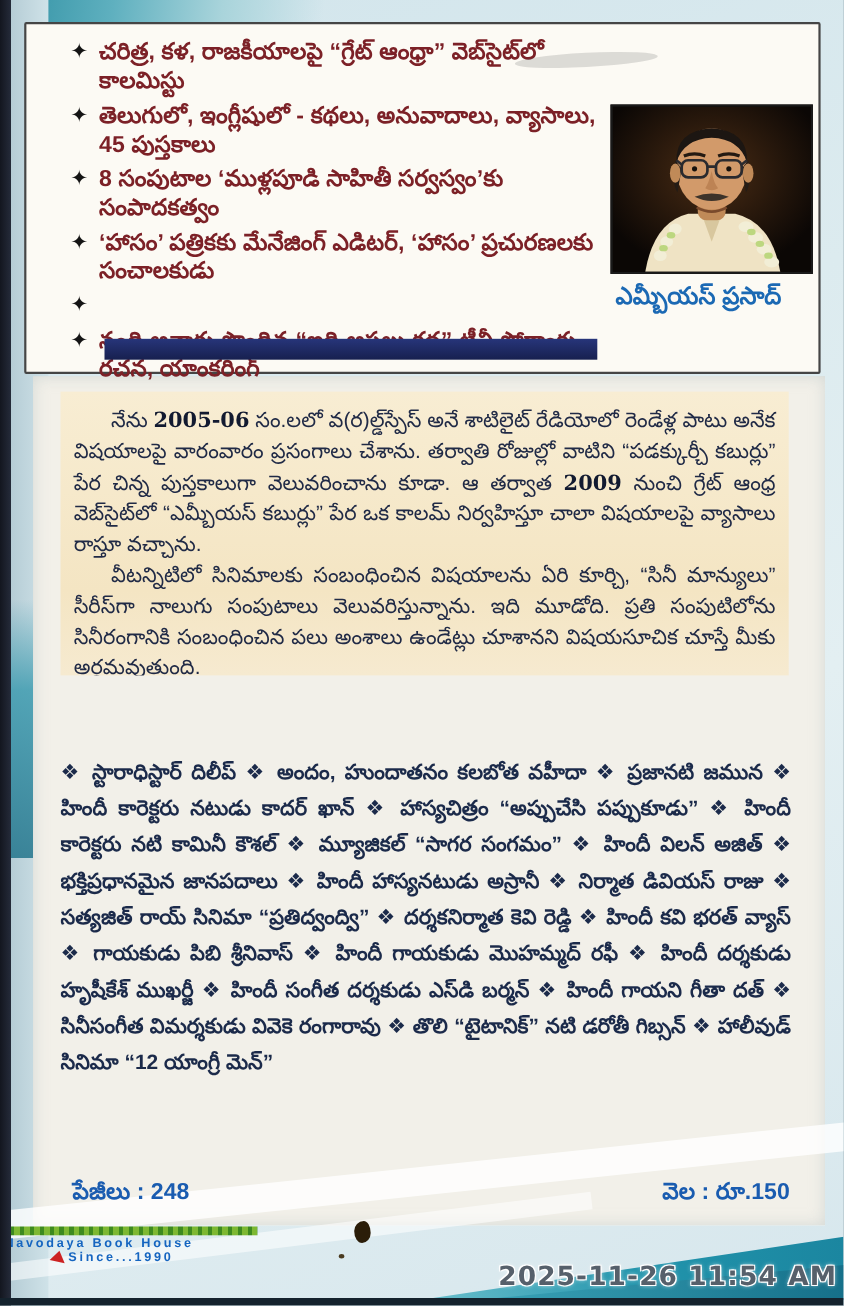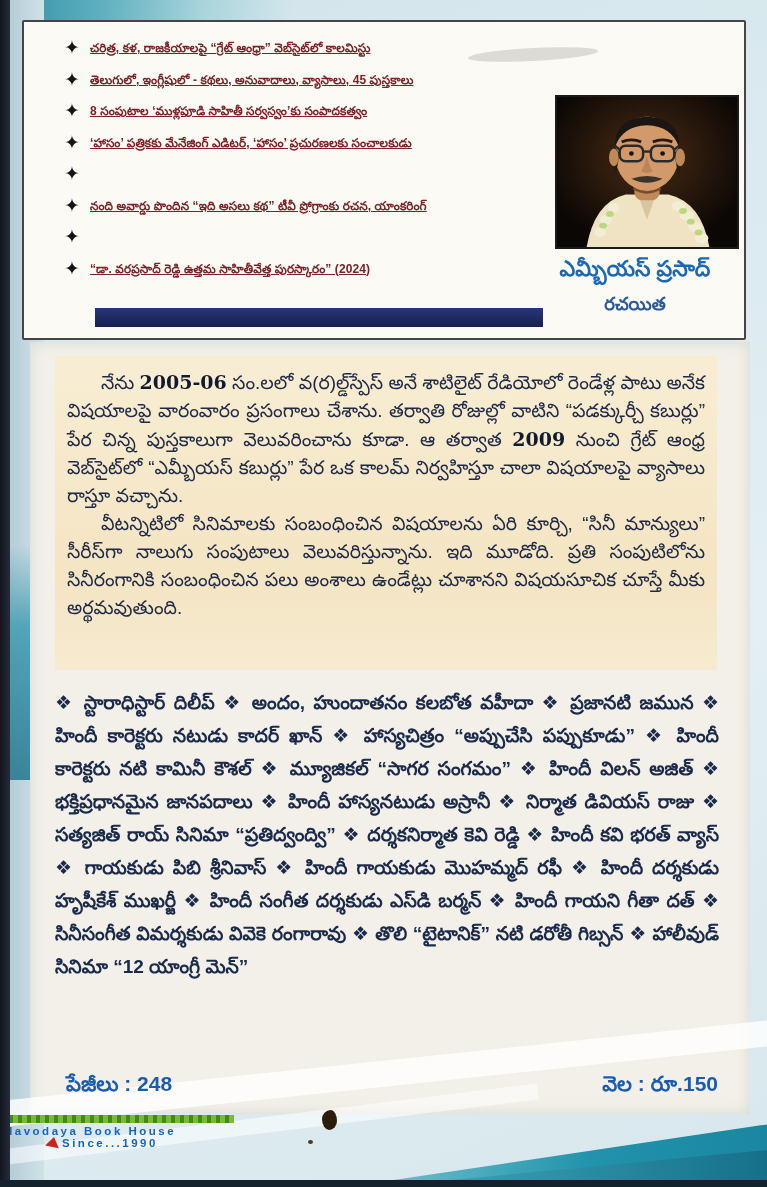--- a/index.html
+++ b/index.html
@@ -32,33 +32,33 @@
   .ink-blot{position:absolute;left:322px;top:1110px;width:15px;height:20px;background:#2b1d09;
     border-radius:58% 42% 52% 48%/45% 55% 45% 55%;z-index:6;}
   .ink-dot{position:absolute;left:308px;top:1140px;width:5px;height:4px;background:#4a3b20;border-radius:50%;z-index:6;}
 
   
   .top-box{position:absolute;left:22px;top:20px;width:720px;height:316px;background:#fcfaf4;
     border:2px solid #454545;border-radius:2px;z-index:5;}
   .b-list{position:absolute;left:40px;top:13px;width:482px;}
   .b-row{display:flex;align-items:flex-start;margin-bottom:5.5px;}
   .b-ic{width:26px;flex:0 0 26px;font-size:19px;line-height:26px;color:#141414;}
-  .b-tx{font-size:12px;line-height:26px;font-weight:600;color:#7c2127;letter-spacing:.1px;text-decoration:underline;}
+  .b-tx{font-size:21px;line-height:26px;font-weight:600;color:#7c2127;letter-spacing:.1px;}
   .navy-bar{position:absolute;left:71px;bottom:11px;width:448px;height:19px;
     background:linear-gradient(180deg,#27357a,#17204f);z-index:6;}
   .photo{position:absolute;left:531px;top:73px;width:184px;height:154px;border:2px solid #1a1a1a;
     background:#0c0805;box-sizing:border-box;}
   .photo svg{display:block;width:100%;height:100%;}
   .author-name{position:absolute;left:503px;top:234px;width:216px;text-align:center;
     font-size:22px;font-weight:bold;color:#1b69b4;}
   .author-role{position:absolute;left:503px;top:272px;width:216px;text-align:center;
     font-size:18px;font-weight:bold;color:#2a5a9c;}
 
   
-  .body-block{position:absolute;left:55px;top:356px;width:662px;height:314px;z-index:5;
+  .body-block{position:absolute;left:55px;top:356px;width:662px;height:258px;z-index:5;
     background:linear-gradient(180deg,#f8edd3 0%,#f4e5c3 70%,#f6ead0 100%);
     box-sizing:border-box;padding:12px 12px 0 12px;overflow:hidden;}
   .body-block p{margin:0;text-indent:34px;text-align:justify;
     font-size:19px;line-height:28px;color:#202a46;font-weight:500;}
   .body-block b.num{font-family:"DejaVu Serif","Liberation Serif",serif;font-weight:bold;color:#121a30;}
 
   
   .topics-block{position:absolute;left:55px;top:686px;width:664px;height:338px;z-index:5;overflow:hidden;
     font-size:19px;line-height:33px;color:#1b2a4a;font-weight:600;text-align:justify;}
 
@@ -192,21 +192,20 @@
 
         <path d="M92 60 Q89 72 86 76 Q92 80 98 76 Q94 72 92 60" fill="#bd8354"></path>
 
         <path d="M76 84 Q92 78 108 84 Q92 92 76 84 Z" fill="#3c332a"></path>
 
         <path d="M78 94 Q92 102 106 94" stroke="#7a4a2c" stroke-width="2.5" fill="none"></path>
       </svg>
     </div>
 
     <div class="author-name">ఎమ్బీయస్ ప్రసాద్</div>
-    <div class="author-role">రచయిత</div>
   </div>
 
   <div class="body-block">
     <p>నేను <b class="num">2005-06</b> సం.లలో వ(ర)ల్డ్‌స్పేస్ అనే శాటిలైట్ రేడియోలో రెండేళ్ల పాటు అనేక విషయాలపై వారంవారం ప్రసంగాలు చేశాను. తర్వాతి రోజుల్లో వాటిని “పడక్కుర్చీ కబుర్లు” పేర చిన్న పుస్తకాలుగా వెలువరించాను కూడా. ఆ తర్వాత <b class="num">2009</b> నుంచి గ్రేట్ ఆంధ్ర వెబ్‌సైట్‌లో “ఎమ్బీయస్ కబుర్లు” పేర ఒక కాలమ్ నిర్వహిస్తూ చాలా విషయాలపై వ్యాసాలు రాస్తూ వచ్చాను.</p>
     <p>వీటన్నిటిలో సినిమాలకు సంబంధించిన విషయాలను ఏరి కూర్చి, “సినీ మాన్యులు” సీరీస్‌గా నాలుగు సంపుటాలు వెలువరిస్తున్నాను. ఇది మూడోది. ప్రతి సంపుటిలోను సినీరంగానికి సంబంధించిన పలు అంశాలు ఉండేట్లు చూశానని విషయసూచిక చూస్తే మీకు అర్థమవుతుంది.</p>
   </div>
 
   <div class="topics-block">❖ స్టారాధిస్టార్ దిలీప్  ❖ అందం, హుందాతనం కలబోత వహీదా  ❖ ప్రజానటి జమున  ❖ హిందీ కారెక్టరు నటుడు కాదర్ ఖాన్  ❖ హాస్యచిత్రం “అప్పుచేసి పప్పుకూడు”  ❖ హిందీ కారెక్టరు నటి కామినీ కౌశల్  ❖ మ్యూజికల్ “సాగర సంగమం”  ❖ హిందీ విలన్ అజిత్  ❖ భక్తిప్రధానమైన జానపదాలు  ❖ హిందీ హాస్యనటుడు అస్రానీ  ❖ నిర్మాత డివియస్ రాజు  ❖ సత్యజిత్ రాయ్ సినిమా “ప్రతిద్వంద్వి”  ❖ దర్శకనిర్మాత కెవి రెడ్డి  ❖ హిందీ కవి భరత్ వ్యాస్  ❖ గాయకుడు పిబి శ్రీనివాస్  ❖ హిందీ గాయకుడు మొహమ్మద్ రఫీ  ❖ హిందీ దర్శకుడు హృషీకేశ్ ముఖర్జీ  ❖ హిందీ సంగీత దర్శకుడు ఎస్‌డి బర్మన్  ❖ హిందీ గాయని గీతా దత్  ❖ సినీసంగీత విమర్శకుడు వివెకె రంగారావు  ❖ తొలి “టైటానిక్” నటి డరోతీ గిబ్సన్  ❖ హాలీవుడ్ సినిమా “12 యాంగ్రీ మెన్”</div>
 
   <div class="pages">పేజీలు : 248</div>
@@ -214,13 +213,14 @@
 
   <div class="logo">
     <div class="logo-strip"></div>
     <div class="logo-store">Navodaya Book House</div>
     <div class="logo-since">
       <span class="book-icon"></span>
       <span>Since...1990</span>
     </div>
   </div>
 
+  <div class="timestamp">2025-11-26  11:54 AM</div>
 </div>
 
 </body></html>

